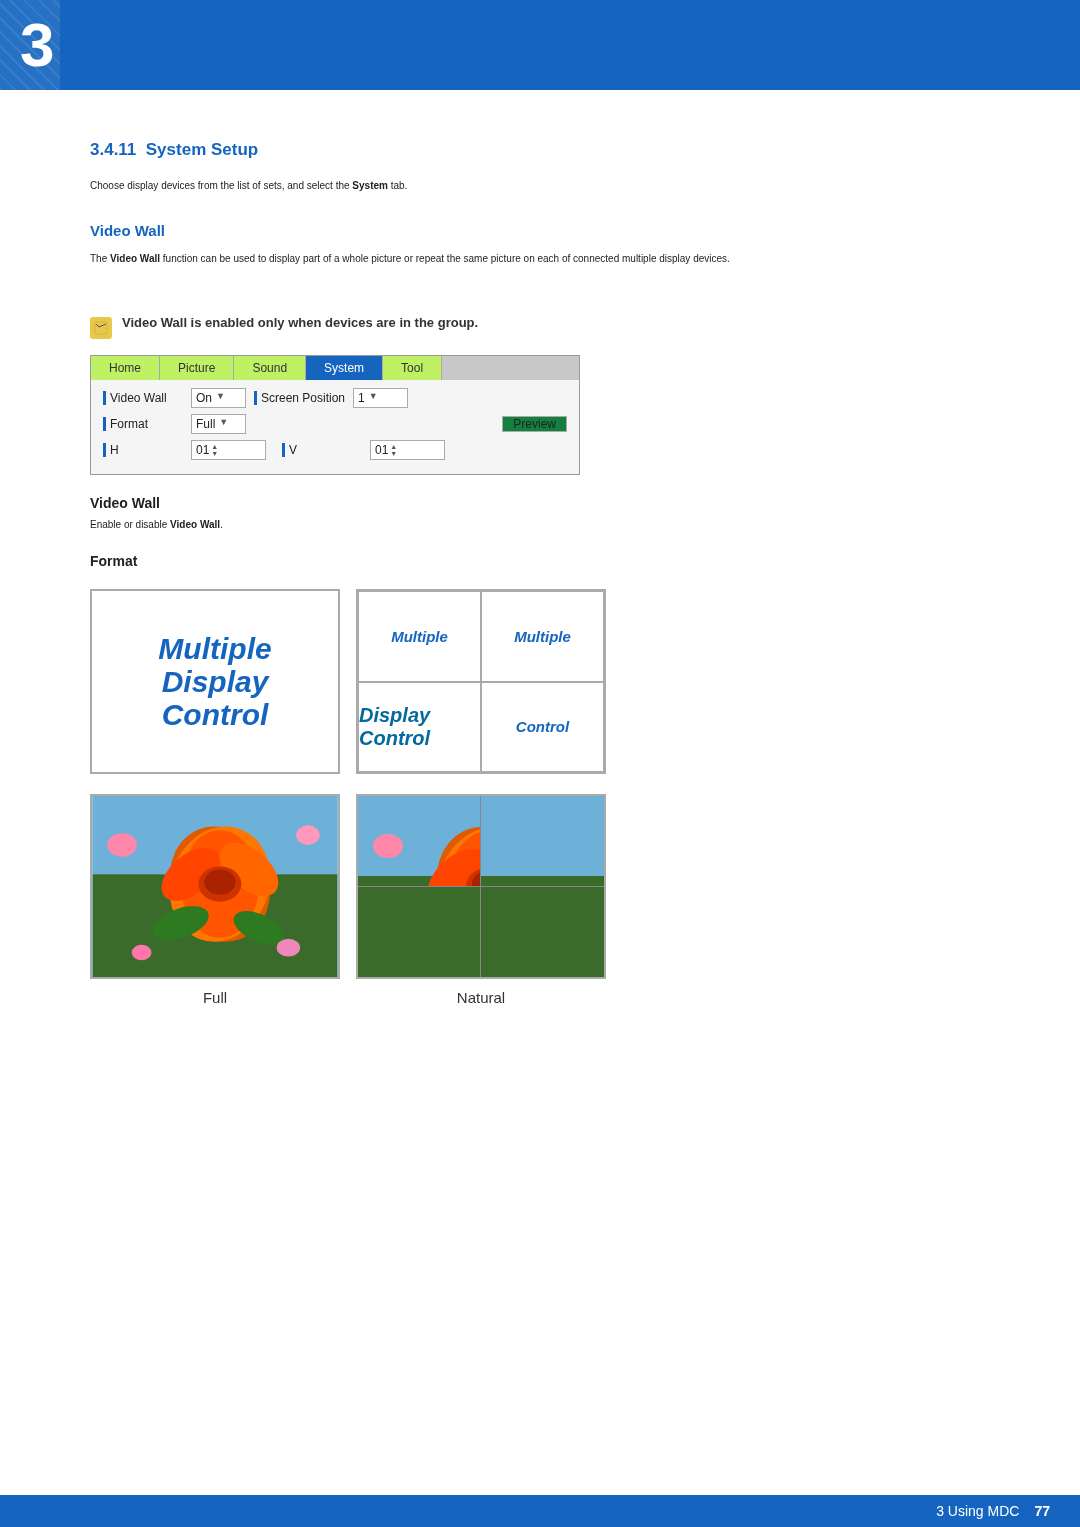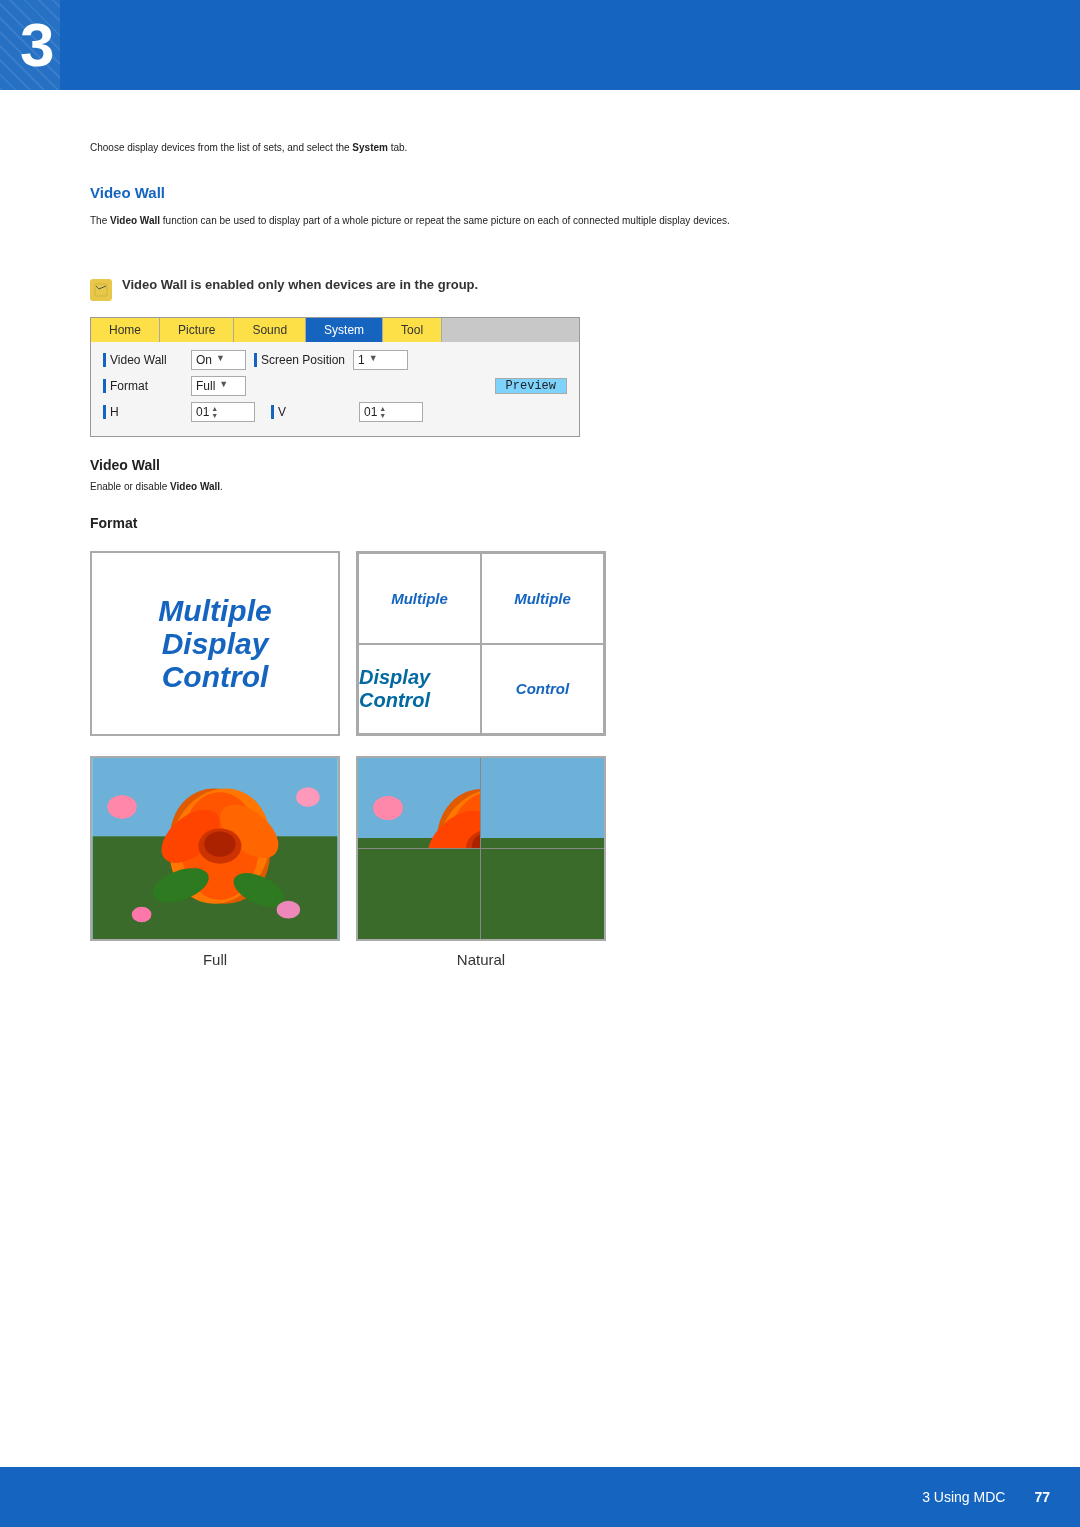--- a/index.html
+++ b/index.html
@@ -130,21 +130,21 @@
     .tab-bar {
       display: flex;
       background: #c8c8c8;
     }
 
     .tab {
       padding: 5px 18px;
       border-right: 1px solid #aaa;
       font-size: 12px;
       color: #333;
-      background: #fde047;
+      background: #bef264;
     }
 
     .tab.active {
       background: #1565c0;
       color: #fff;
     }
 
     .panel-body {
       background: #f5f5f5;
       padding: 8px 12px;
@@ -190,37 +190,36 @@
     }
 
     .panel-spinner {
       border: 1px solid #aaa;
       background: #fff;
       padding: 2px 4px;
       font-size: 12px;
       display: flex;
       align-items: center;
       gap: 2px;
-      width: 64px;
+      width: 75px;
     }
 
     .spinner-arrows {
       display: flex;
       flex-direction: column;
       font-size: 7px;
       color: #555;
     }
 
     .preview-btn {
-      background: #7dd3fc;
+      background: #15803d;
       border: 1px solid #aaa;
       padding: 0 10px;
       font-size: 12px;
       color: #222;
-      font-family: Liberation Mono, monospace;
     }
 
     
     .format-images {
       display: flex;
       gap: 16px;
       margin-top: 20px;
       margin-bottom: 20px;
     }
 
@@ -262,27 +261,27 @@
       margin-top: 20px;
       margin-bottom: 6px;
     }
 
     
     .footer {
       position: absolute;
       bottom: 0;
       left: 0;
       right: 0;
-      height: 60px;
+      height: 32px;
       background: #1565c0;
       display: flex;
       align-items: center;
       justify-content: flex-end;
       padding-right: 30px;
-      gap: 29px;
+      gap: 15px;
     }
 
     .footer-text {
       color: #fff;
       font-size: 14px;
     }
 
     .footer-num {
       color: #fff;
       font-size: 14px;
@@ -291,20 +290,23 @@
   </style>
 </head>
 <body>
 
 <div class="header-bar">
   <span class="chapter-num">3</span>
 </div>
 
 <div class="content">
 
+  <div class="section-heading">
+    <span>3.4.11</span>&nbsp;&nbsp;<span>System Setup</span>
+  </div>
 
   <p class="body-text">
     <span>Choose display devices from the list of sets, and select the </span><b>System</b><span> tab.</span>
   </p>
 
   <div class="subsection-heading">Video Wall</div>
 
   <p class="body-text">
     <span>The </span><b>Video Wall</b><span> function can be used to display part of a whole picture or repeat the same picture on each of connected multiple display devices.</span>
   </p>

